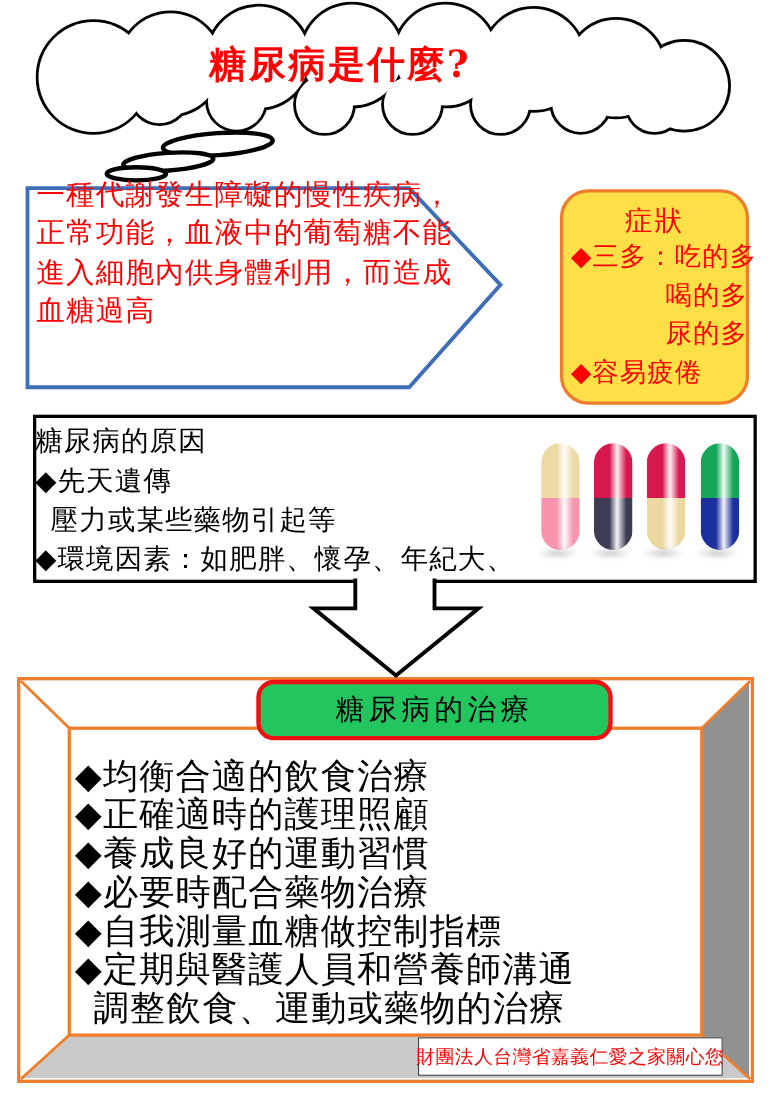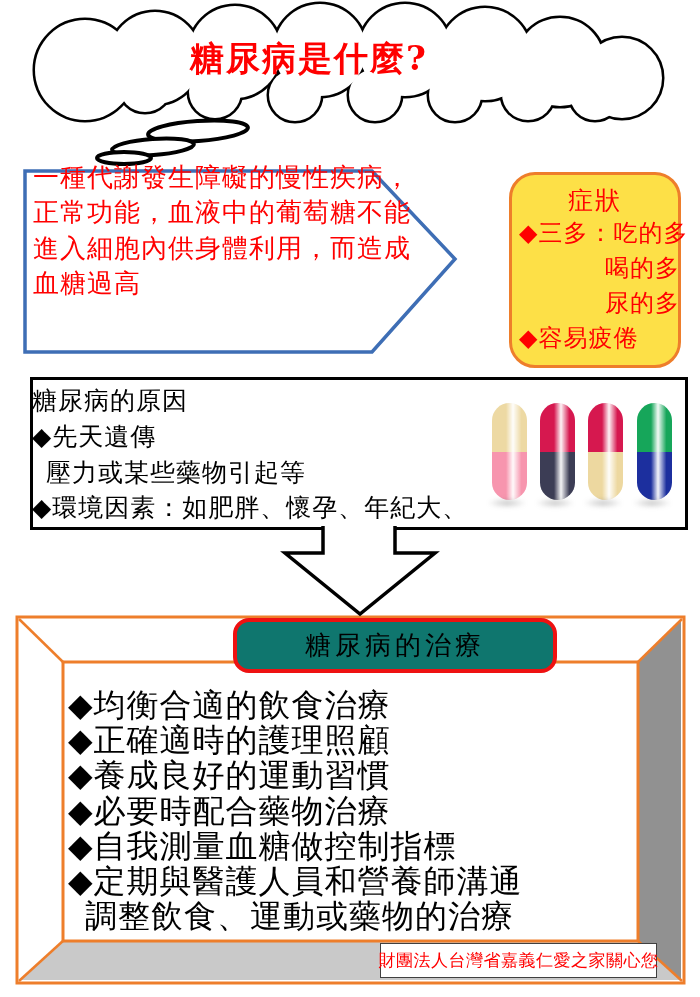--- a/index.html
+++ b/index.html
@@ -71,21 +71,21 @@
   #capsule-3 { left:588px; }
   #capsule-4 { left:637px; }
 
   
   #down-arrow-svg { left:275px; top:518px; z-index:3; }
 
   
   #board-svg { left:10px; top:610px; z-index:1; }
   #treatment-title-box {
     left:233px; top:618px; width:324px; height:55px; box-sizing:border-box;
-    border:4px solid var(--redborder); border-radius:16px; background:#0f766e;
+    border:4px solid var(--redborder); border-radius:16px; background:#22c55e;
     display:flex; align-items:center; justify-content:center; z-index:2;
   }
   #treatment-heading {
     font-size:26px; color:#000; letter-spacing:4px; white-space:nowrap;
   }
   #treatment-list { left:68px; top:688px; width:565px; z-index:2; }
   .treatment-item {
     font-size:32px; line-height:35.2px; color:#000;
     letter-spacing:1px; white-space:nowrap;
   }

